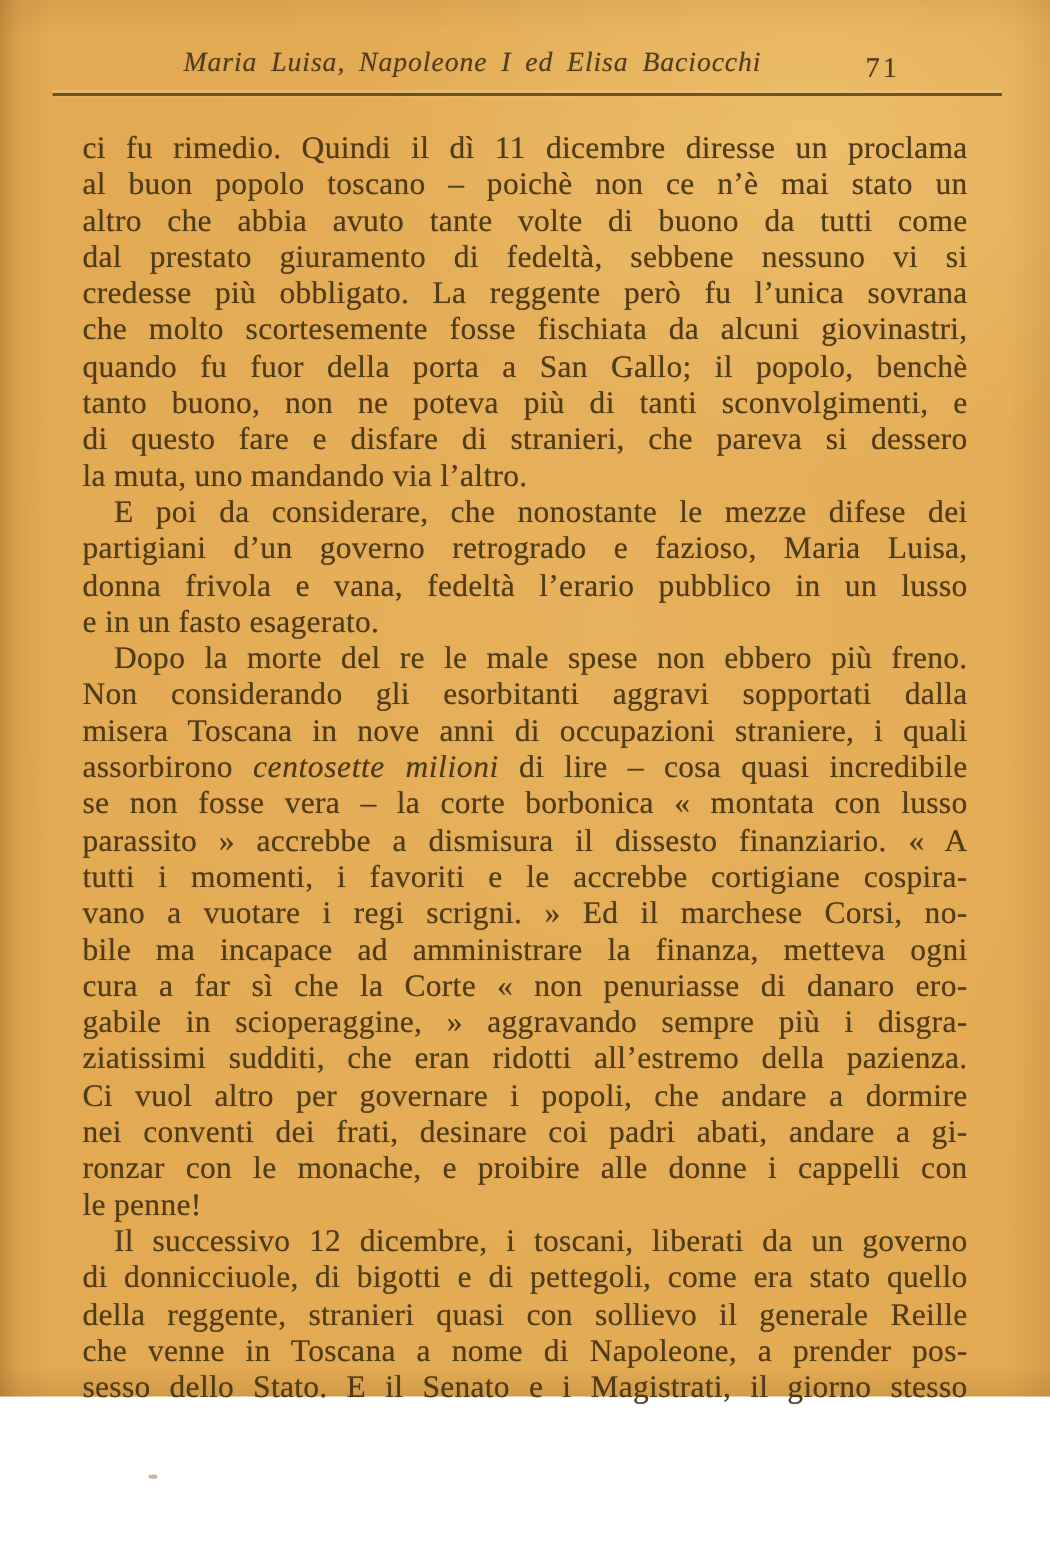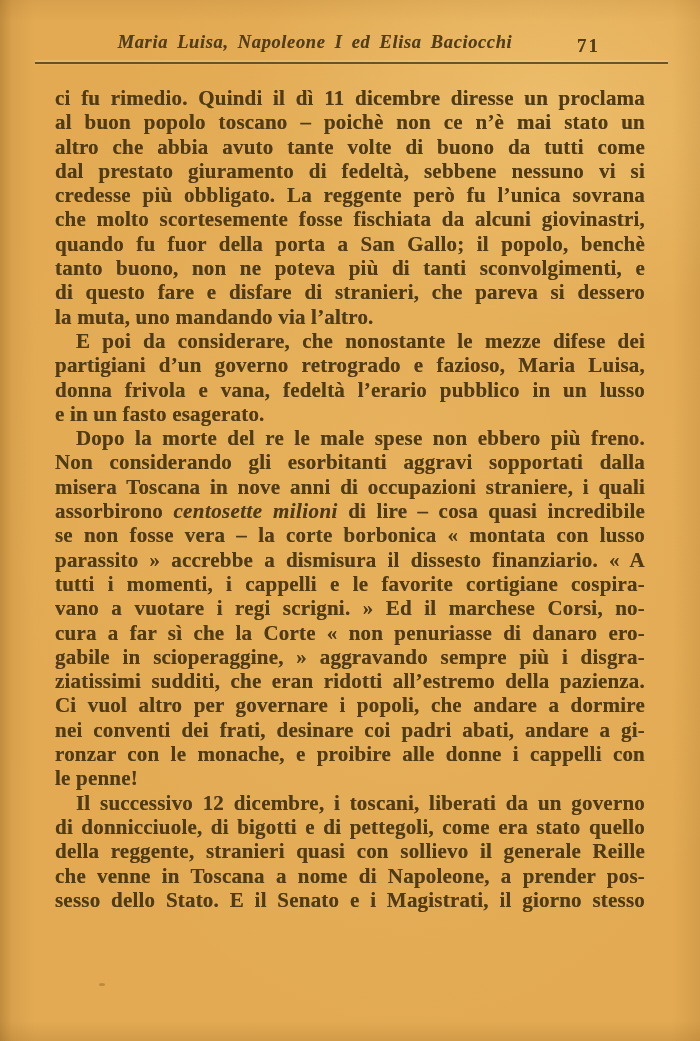--- a/index.html
+++ b/index.html
@@ -1,31 +1,30 @@
 <!DOCTYPE html>
 <html><head>
 <meta charset="utf-8">
 <style>
   html, body { margin: 0; padding: 0; }
   body {
     width: 700px; height: 1041px; overflow: hidden;
     font-family: "Liberation Serif", serif;
   }
   .page {
-    position: relative; width: 700px; height: 1041px;
+    position: relative; width: 700px; height: 931px;
     background-color: #e3aa53;
     background-image:
       radial-gradient(ellipse 430px 320px at 78% 10%, rgba(255,228,155,0.30), rgba(255,228,155,0) 70%),
       radial-gradient(ellipse 520px 740px at 58% 45%, rgba(255,222,155,0.14), rgba(255,222,155,0) 78%),
       linear-gradient(to right, rgba(118,76,16,0.32) 0px, rgba(118,76,16,0.10) 12px, rgba(118,76,16,0) 34px),
       linear-gradient(to left, rgba(118,76,16,0.14) 0px, rgba(118,76,16,0) 28px),
       linear-gradient(to bottom, rgba(118,76,16,0.10) 0px, rgba(118,76,16,0) 22px),
       linear-gradient(to top, rgba(118,76,16,0.16) 0px, rgba(118,76,16,0) 20px);
     color: #4f3b18;
-    font-weight: bold;
   }
   
   .page::after {
     content: ""; position: absolute; left: 99px; top: 983px;
     width: 6px; height: 3px; border-radius: 50%;
     background: rgba(140,100,35,0.45); filter: blur(0.5px);
   }
   .header { position: absolute; top: 32px; left: 55px; right: 55px; height: 26px; }
   .title {
     text-align: center; font-style: italic; font-size: 18.5px;
@@ -82,22 +81,23 @@
         <div class="line">donna frivola e vana, fedeltà l’erario pubblico in un lusso</div>
         <div class="line last">e in un fasto esagerato.</div>
       </div>
       <div class="para">
         <div class="line indent">Dopo la morte del re le male spese non ebbero più freno.</div>
         <div class="line">Non considerando gli esorbitanti aggravi sopportati dalla</div>
         <div class="line">misera Toscana in nove anni di occupazioni straniere, i quali</div>
         <div class="line"><span>assorbirono </span><span class="it">centosette milioni</span><span> di lire – cosa quasi incredibile</span></div>
         <div class="line">se non fosse vera – la corte borbonica « montata con lusso</div>
         <div class="line">parassito » accrebbe a dismisura il dissesto finanziario. « A</div>
-        <div class="line">tutti i momenti, i cappelli e le favorite cortigiane cospira-</div>
+        <div class="line">tutti i momenti, i favoriti e le accrebbe cortigiane cospira-</div>
         <div class="line">vano a vuotare i regi scrigni. » Ed il marchese Corsi, no-</div>
+        <div class="line">bile ma incapace ad amministrare la finanza, metteva ogni</div>
         <div class="line">cura a far sì che la Corte « non penuriasse di danaro ero-</div>
         <div class="line">gabile in scioperaggine, » aggravando sempre più i disgra-</div>
         <div class="line">ziatissimi sudditi, che eran ridotti all’estremo della pazienza.</div>
         <div class="line">Ci vuol altro per governare i popoli, che andare a dormire</div>
         <div class="line">nei conventi dei frati, desinare coi padri abati, andare a gi-</div>
         <div class="line">ronzar con le monache, e proibire alle donne i cappelli con</div>
         <div class="line last">le penne!</div>
       </div>
       <div class="para">
         <div class="line indent">Il successivo 12 dicembre, i toscani, liberati da un governo</div>

